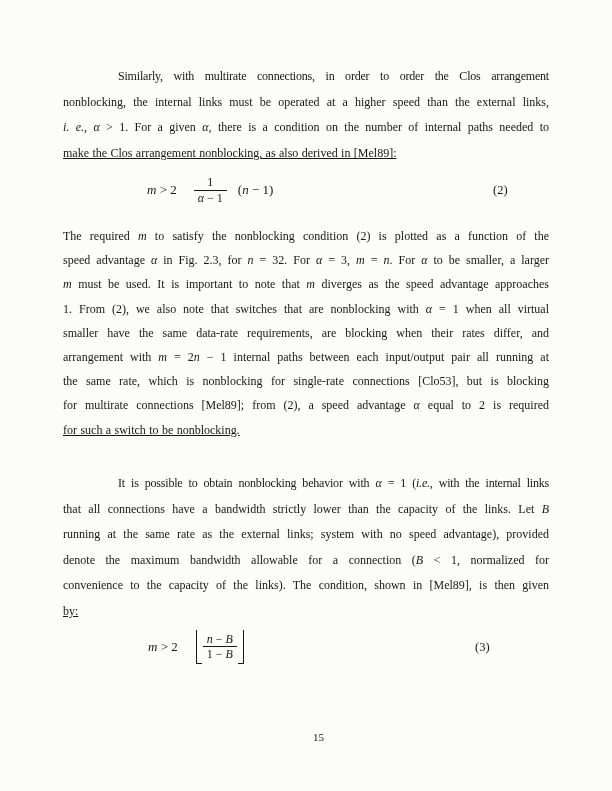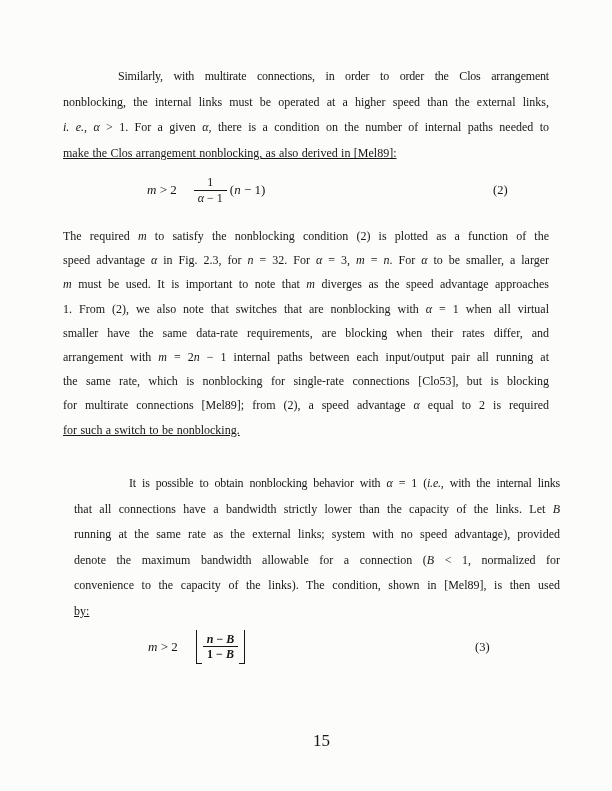--- a/index.html
+++ b/index.html
@@ -17,61 +17,60 @@
     inset: 0;
   }
   .para {
     position: absolute;
     left: 63px;
     width: 486px;
     font-size: 12px;
   }
   #para1 { top: 64px;  line-height: 25.7px; }
   #para2 { top: 224px; line-height: 24.2px; }
-  #para3 { top: 471px; line-height: 25.6px; margin-left: 11px; }
+  #para3 { top: 471px; line-height: 25.6px; }
   .line {
     text-align: justify;
     text-align-last: justify;
     word-spacing: 0.4px;
   }
   .line.last  { text-align-last: left; text-decoration: underline; }
   .line.indent { padding-left: 55px; letter-spacing: -0.2px; }
 
   .equation {
     position: absolute;
     left: 63px;
     width: 486px;
     height: 46px;
     display: flex;
     align-items: center;
     font-size: 13px;
   }
   #eq2 { top: 167px; padding-left: 84px; }
   #eq3 { top: 624px; padding-left: 85px; }
   .eq-lhs  { margin-right: 16px; white-space: nowrap; }
-  .eq-tail { margin-left: 2px; white-space: nowrap; }
+  .eq-tail { margin-left: 10px; white-space: nowrap; }
   .frac {
     display: inline-flex;
     flex-direction: column;
     align-items: center;
     font-size: 12px;
     line-height: 1.18;
     margin: 0 1px;
   }
   .frac-bar {
     align-self: stretch;
     height: 0;
     border-top: 1.3px solid #171717;
   }
   .frac-num, .frac-den { padding: 0 4px; white-space: nowrap; }
   .floor {
     display: inline-flex;
     align-items: stretch;
     margin: 0 2px;
-    font-weight: bold;
   }
   .floor .frac { margin: 0; padding: 2px 1px 3px 1px; }
   .floor-left {
     width: 5px;
     border-left: 1.4px solid #171717;
     border-bottom: 1.4px solid #171717;
   }
   .floor-right {
     width: 5px;
     border-right: 1.4px solid #171717;
@@ -83,21 +82,21 @@
     transform: translateY(-50%);
     font-size: 12.5px;
   }
   #eq2 .eq-number { left: 430px; }
   #eq3 .eq-number { left: 412px; }
 
   .page-number {
     position: absolute;
     top: 731px;
     left: 313px;
-    font-size: 17px;
+    font-size: 11px;
   }
   i { font-style: italic; }
 </style>
 </head>
 <body>
 
 <div class="page">
 
   <div class="para" id="para1">
     <div class="line indent">Similarly, with multirate connections, in order to order the Clos arrangement</div>
@@ -127,21 +126,21 @@
     <div class="line">the same rate, which is nonblocking for single-rate connections [Clo53], but is blocking</div>
     <div class="line">for multirate connections [Mel89]; from (2), a speed advantage <i>α</i> equal to 2 is required</div>
     <div class="line last">for such a switch to be nonblocking.</div>
   </div>
 
   <div class="para" id="para3">
     <div class="line indent">It is possible to obtain nonblocking behavior with <i>α</i> = 1 (<i>i.e.</i>, with the internal links</div>
     <div class="line">that all connections have a bandwidth strictly lower than the capacity of the links. Let <i>B</i></div>
     <div class="line">running at the same rate as the external links; system with no speed advantage), provided</div>
     <div class="line">denote the maximum bandwidth allowable for a connection (<i>B</i> &lt; 1, normalized for</div>
-    <div class="line">convenience to the capacity of the links). The condition, shown in [Mel89], is then used</div>
+    <div class="line">convenience to the capacity of the links). The condition, shown in [Mel89], is then given</div>
     <div class="line last">by:</div>
   </div>
 
   <div class="equation" id="eq3">
     <span class="eq-lhs"><i>m</i> &gt; 2</span>
     <span class="floor">
       <span class="floor-left"></span>
       <span class="frac">
         <span class="frac-num"><i>n</i> − <i>B</i></span>
         <span class="frac-bar"></span>

